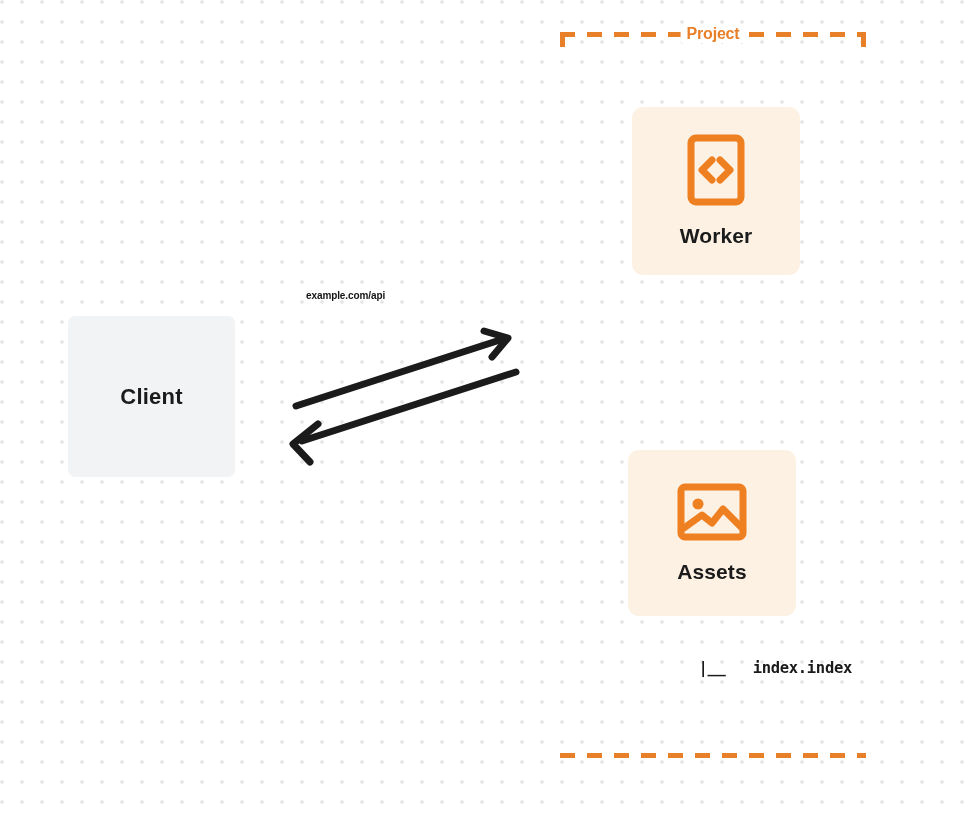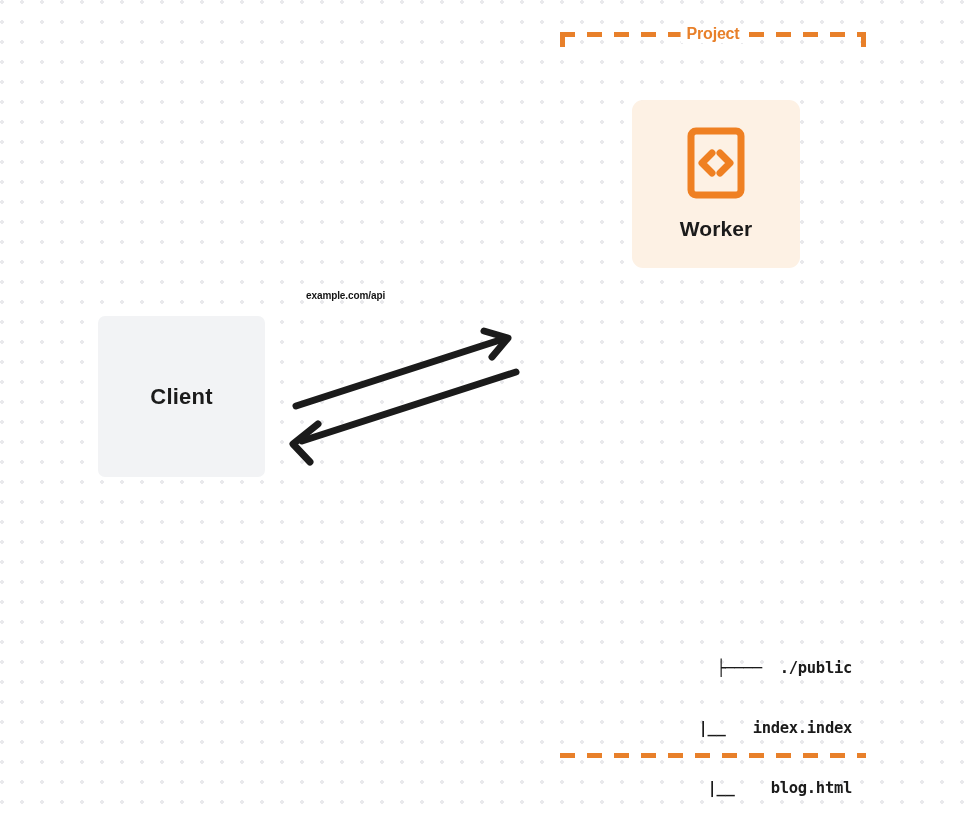--- a/index.html
+++ b/index.html
@@ -20,21 +20,21 @@
     height: 818px;
     background-color: #ffffff;
     background-image: radial-gradient(circle, #e9e9ec 1.6px, rgba(0,0,0,0) 1.7px);
     background-size: 20px 20px;
     background-position: 12px 12px;
   }
 
   
   #client-box {
     position: absolute;
-    left: 98px;
+    left: 68px;
     top: 316px;
     width: 167px;
     height: 161px;
     background: #f2f3f5;
     border-radius: 7px;
     display: flex;
     align-items: center;
     justify-content: center;
     text-align: center;
   }
@@ -116,21 +116,21 @@
     position: absolute;
     width: 168px;
     background: #fdf1e4;
     border-radius: 11px;
     display: flex;
     flex-direction: column;
     align-items: center;
   }
   #worker-card {
     left: 72px;
-    top: 68px;
+    top: 75px;
     height: 168px;
     padding-top: 0;
     justify-content: center;
   }
   #assets-card {
     left: 68px;
     top: 418px;
     height: 166px;
     justify-content: center;
   }
@@ -198,22 +198,30 @@
       <span class="card-icon">
         <svg width="58" height="72" viewBox="0 0 58 72" xmlns="http://www.w3.org/2000/svg">
           <rect x="4" y="4" width="50" height="64" rx="5" ry="5" fill="none" stroke="#ef8022" stroke-width="7"></rect>
           <polyline points="25,26 15,36 25,46" fill="none" stroke="#ef8022" stroke-width="7" stroke-linecap="round" stroke-linejoin="round"></polyline>
           <polyline points="33,26 43,36 33,46" fill="none" stroke="#ef8022" stroke-width="7" stroke-linecap="round" stroke-linejoin="round"></polyline>
         </svg>
       </span>
       <span class="card-label">Worker</span>
     </div>
 
+    <div id="assets-card" class="service-card">
+      <span class="card-icon">
+        <svg width="70" height="60" viewBox="0 0 70 60" xmlns="http://www.w3.org/2000/svg">
+          <rect x="4" y="5" width="62" height="50" rx="4" ry="4" fill="none" stroke="#ef8022" stroke-width="7"></rect>
+          <circle cx="21" cy="22" r="5.5" fill="#ef8022"></circle>
+          <polyline points="7,46 25,33 35,41 46,27 64,45" fill="none" stroke="#ef8022" stroke-width="7" stroke-linecap="round" stroke-linejoin="round"></polyline>
+        </svg>
+      </span>
+      <span class="card-label">Assets</span>
+    </div>
 
     <div id="file-tree">
-      <span class="tree-row">├────  ./public</span>
       <span class="tree-row">    |__   index.index</span>
-      <span class="tree-row">    |__    blog.html</span>
       
     </div>
   </div>
 
 </div>
 
 </body></html>

